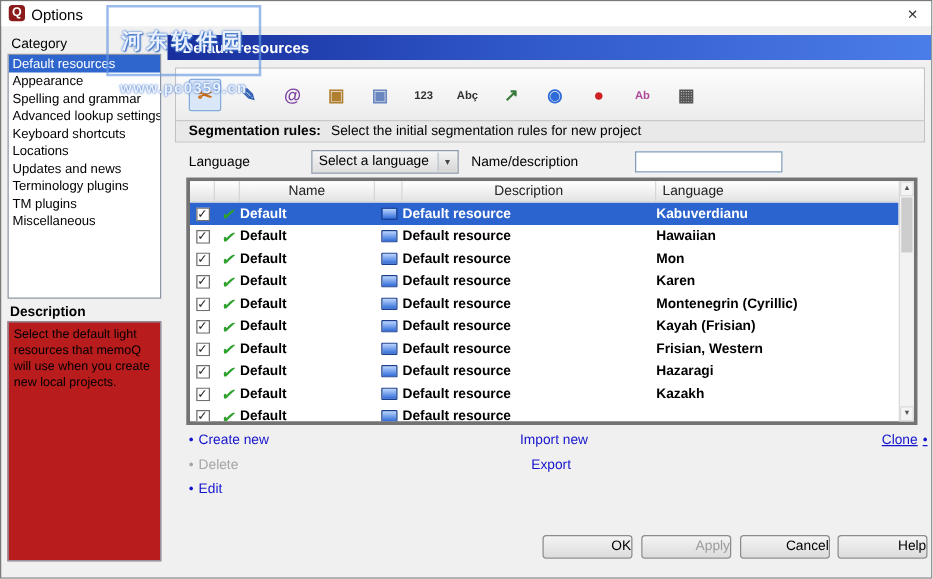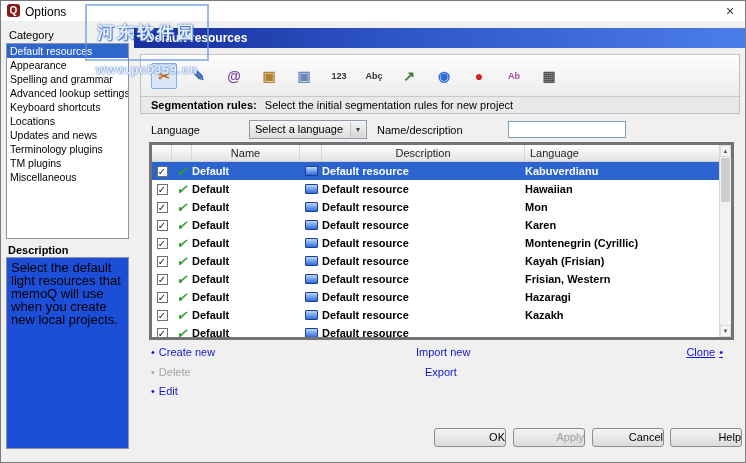--- a/index.html
+++ b/index.html
@@ -23,22 +23,22 @@
   .wm-line2{margin-top:2px;font-size:12px;font-weight:bold;letter-spacing:1px;color:rgba(243,248,255,.95);
             text-shadow:0 0 1px #4a7fd0,0 0 2px #4a7fd0;}
 
   
   .cat-label{position:absolute;left:8px;top:28px;}
   .cat-list{position:absolute;left:5px;top:42px;width:123px;height:196px;background:#fff;
             border:1px solid #8c95a3;overflow:hidden;}
   .cat-item{height:14px;line-height:14px;padding-left:3px;font-size:10.5px;white-space:nowrap;cursor:default;}
   .cat-item.selected{background:#2e66ce;color:#fff;}
   .desc-label{position:absolute;left:7px;top:243px;font-weight:bold;}
-  .desc-box{position:absolute;left:5px;top:256px;width:123px;height:192px;background:#1d4ed8;
-            border:1px solid #8c95a3;padding:3px 4px;font-size:13px;line-height:13px;}
+  .desc-box{position:absolute;left:5px;top:256px;width:123px;height:192px;background:#b91c1c;
+            border:1px solid #8c95a3;padding:3px 4px;font-size:10px;line-height:13px;}
 
   
   .banner{position:absolute;left:133px;top:27px;right:0;height:20px;
           background:linear-gradient(90deg,#182e9c 0%,#2f57c8 45%,#4b7de8 100%);
           color:#fff;font-weight:bold;font-size:12px;line-height:20px;padding-left:12px;}
 
   
   .toolbar-wrap{position:absolute;left:139px;top:53px;width:600px;height:60px;border:1px solid #c2c2c2;background:#fafafa;}
   .toolbar{display:flex;gap:9px;align-items:center;height:41px;padding-left:10px;
            background:linear-gradient(#fdfdfd,#ececec);}
@@ -83,21 +83,21 @@
   .vscroll{position:absolute;top:0;right:0;bottom:0;width:12px;background:#f2f2f2;border-left:1px solid #dadada;}
   .sb-btn{position:absolute;left:0;width:11px;height:12px;font-size:6px;display:flex;align-items:center;
           justify-content:center;color:#555;background:#f4f4f4;border:1px solid #dcdcdc;cursor:pointer;}
   .sb-up{top:0;}.sb-down{bottom:0;}
   .sb-thumb{position:absolute;left:1px;top:13px;width:9px;height:44px;background:#cdcdcd;border-radius:1px;cursor:pointer;}
 
   
   .link{position:absolute;color:#1414cc;font-size:11px;cursor:pointer;white-space:nowrap;}
   .link .blt{margin-right:4px;}
   .link.disabled{color:#a6a6a6;cursor:default;}
-  .link-clone{right:22px;text-align:right;text-decoration:underline;}
+  .link-clone{right:3px;text-align:right;text-decoration:underline;}
   .link-clone .blt{margin-right:0;margin-left:4px;}
 
   
   .btn{position:absolute;top:427px;width:72px;height:19px;background:linear-gradient(#f4f4f4,#dcdcdc);
        border:1px solid #8c8c8c;border-radius:3px;font-size:11px;font-family:"Liberation Sans",sans-serif;
        text-align:right;line-height:17px;cursor:pointer;padding:0;}
   .btn:disabled,.btn.disabled{color:#9c9c9c;cursor:default;}
   #btn-ok{left:433px;}#btn-apply{left:512px;}#btn-cancel{left:591px;}#btn-help{left:669px;}
 </style>
 </head>

